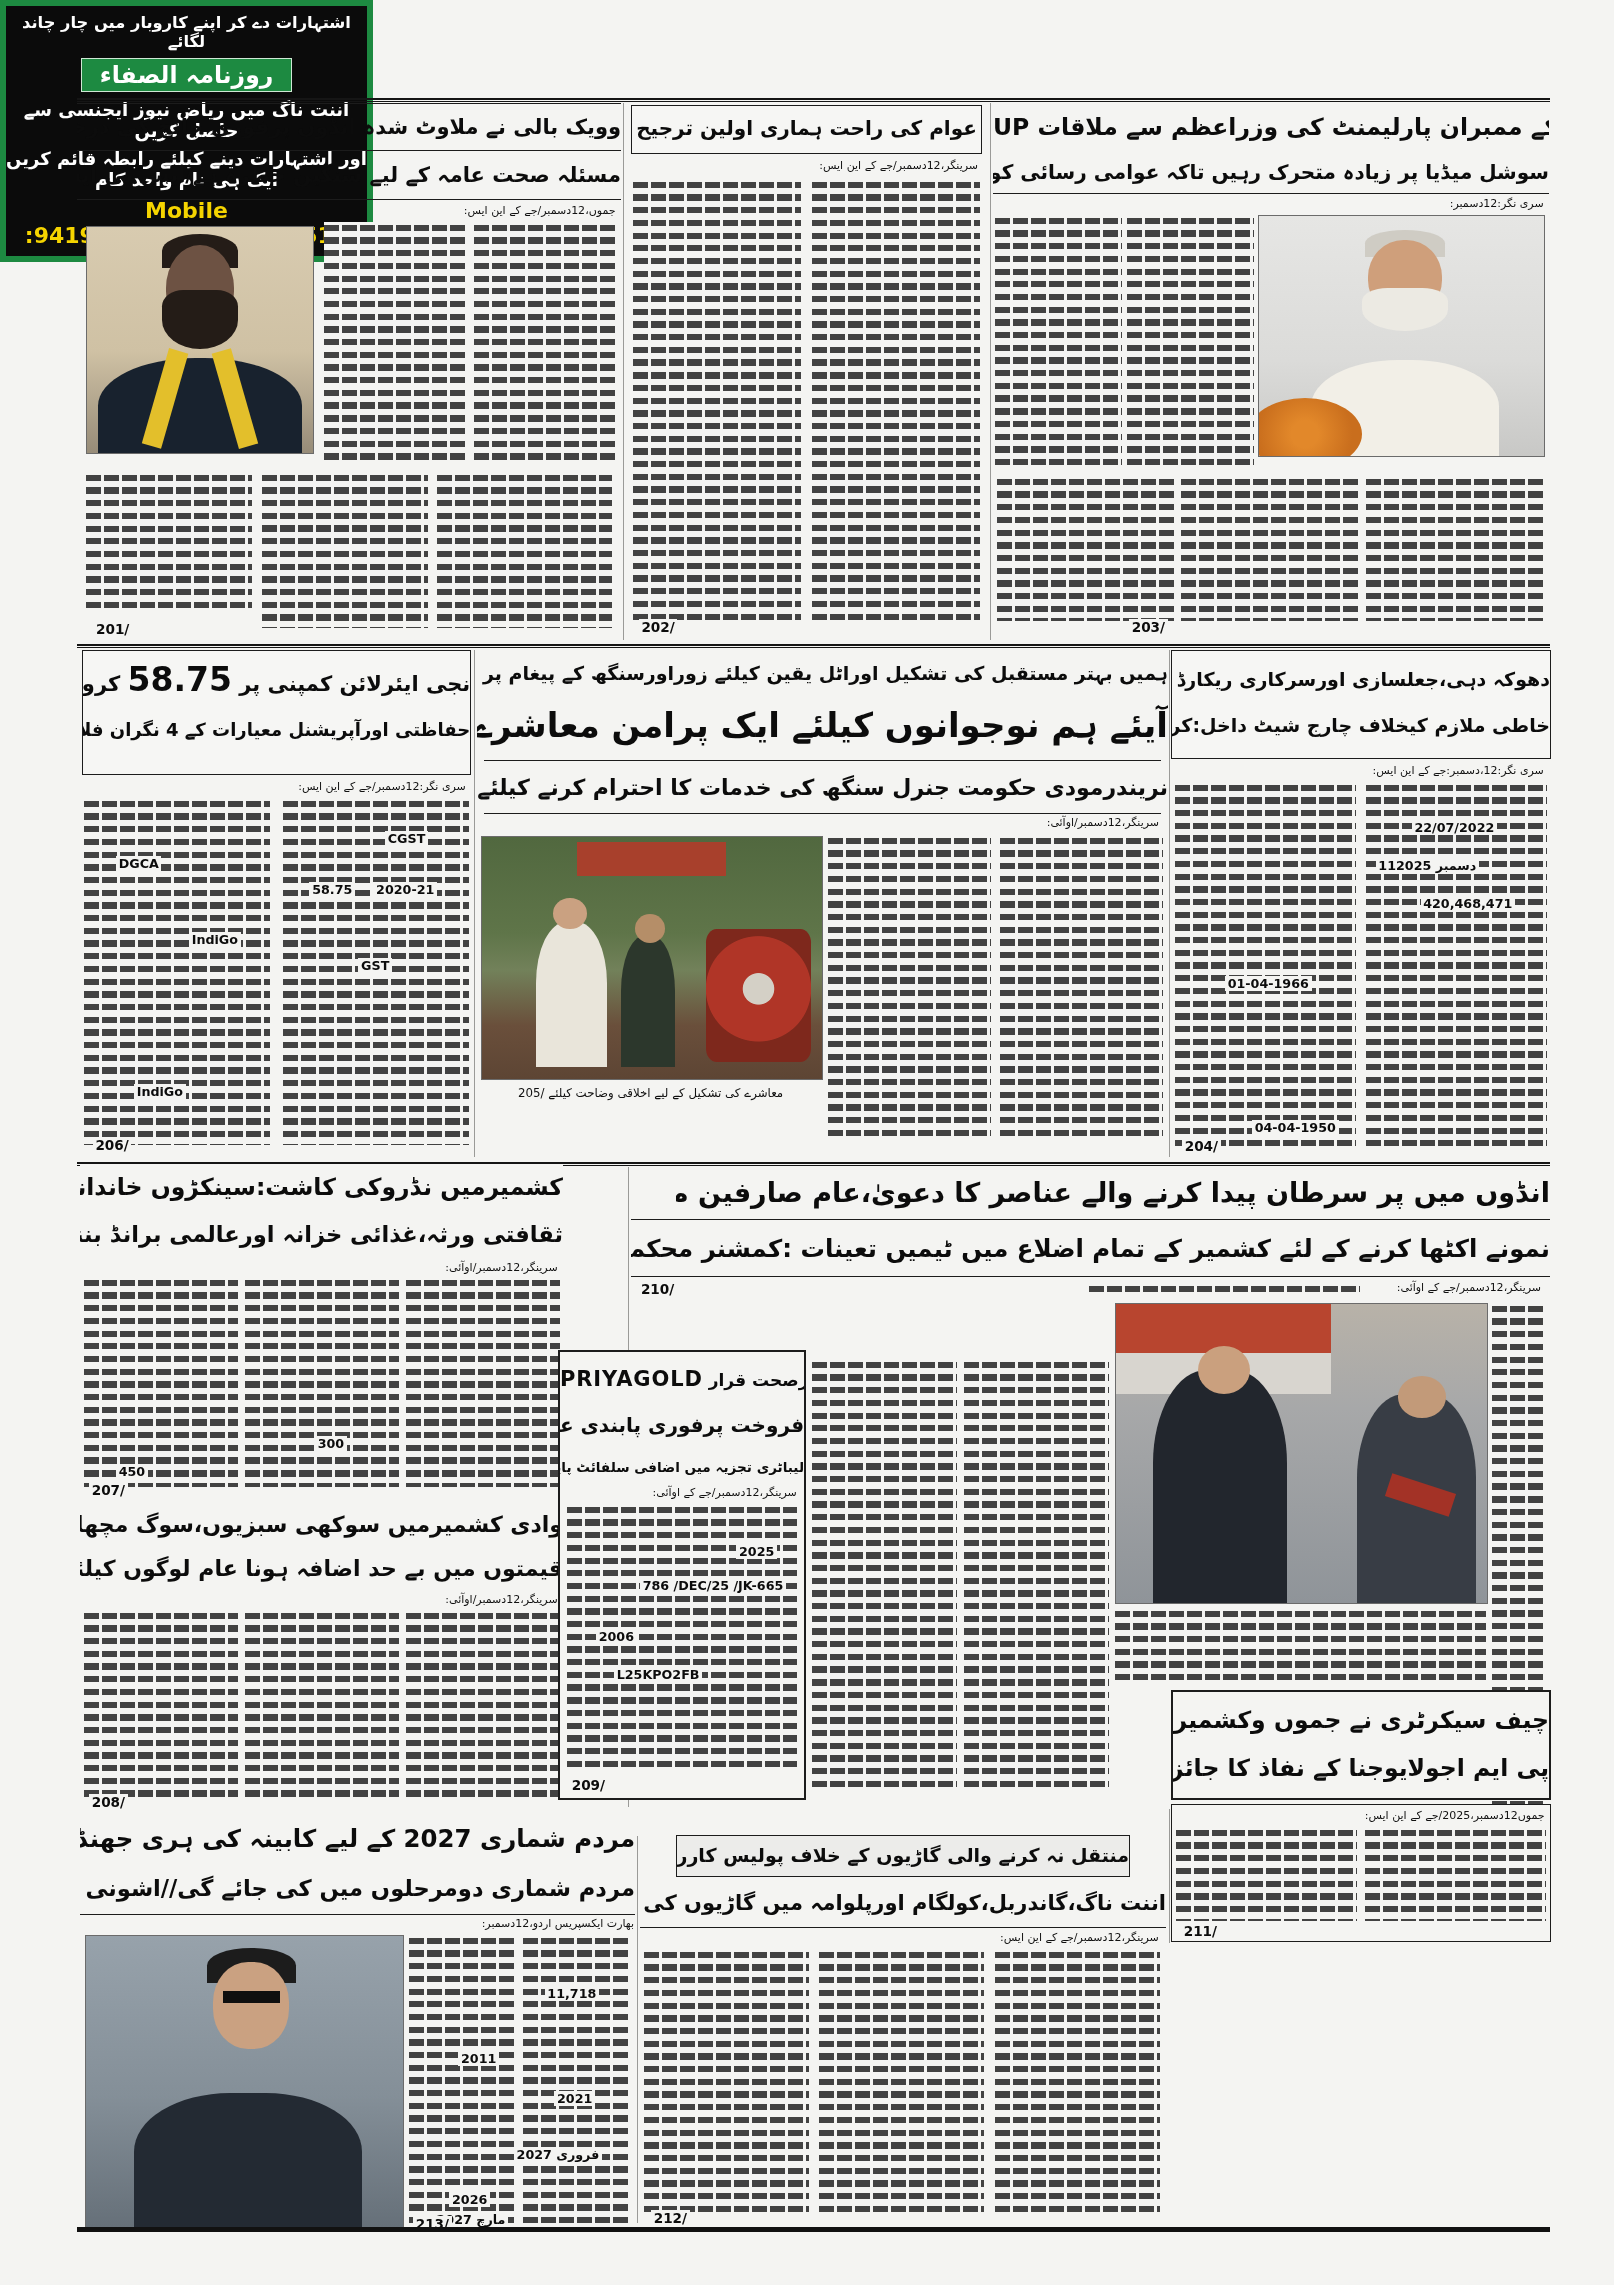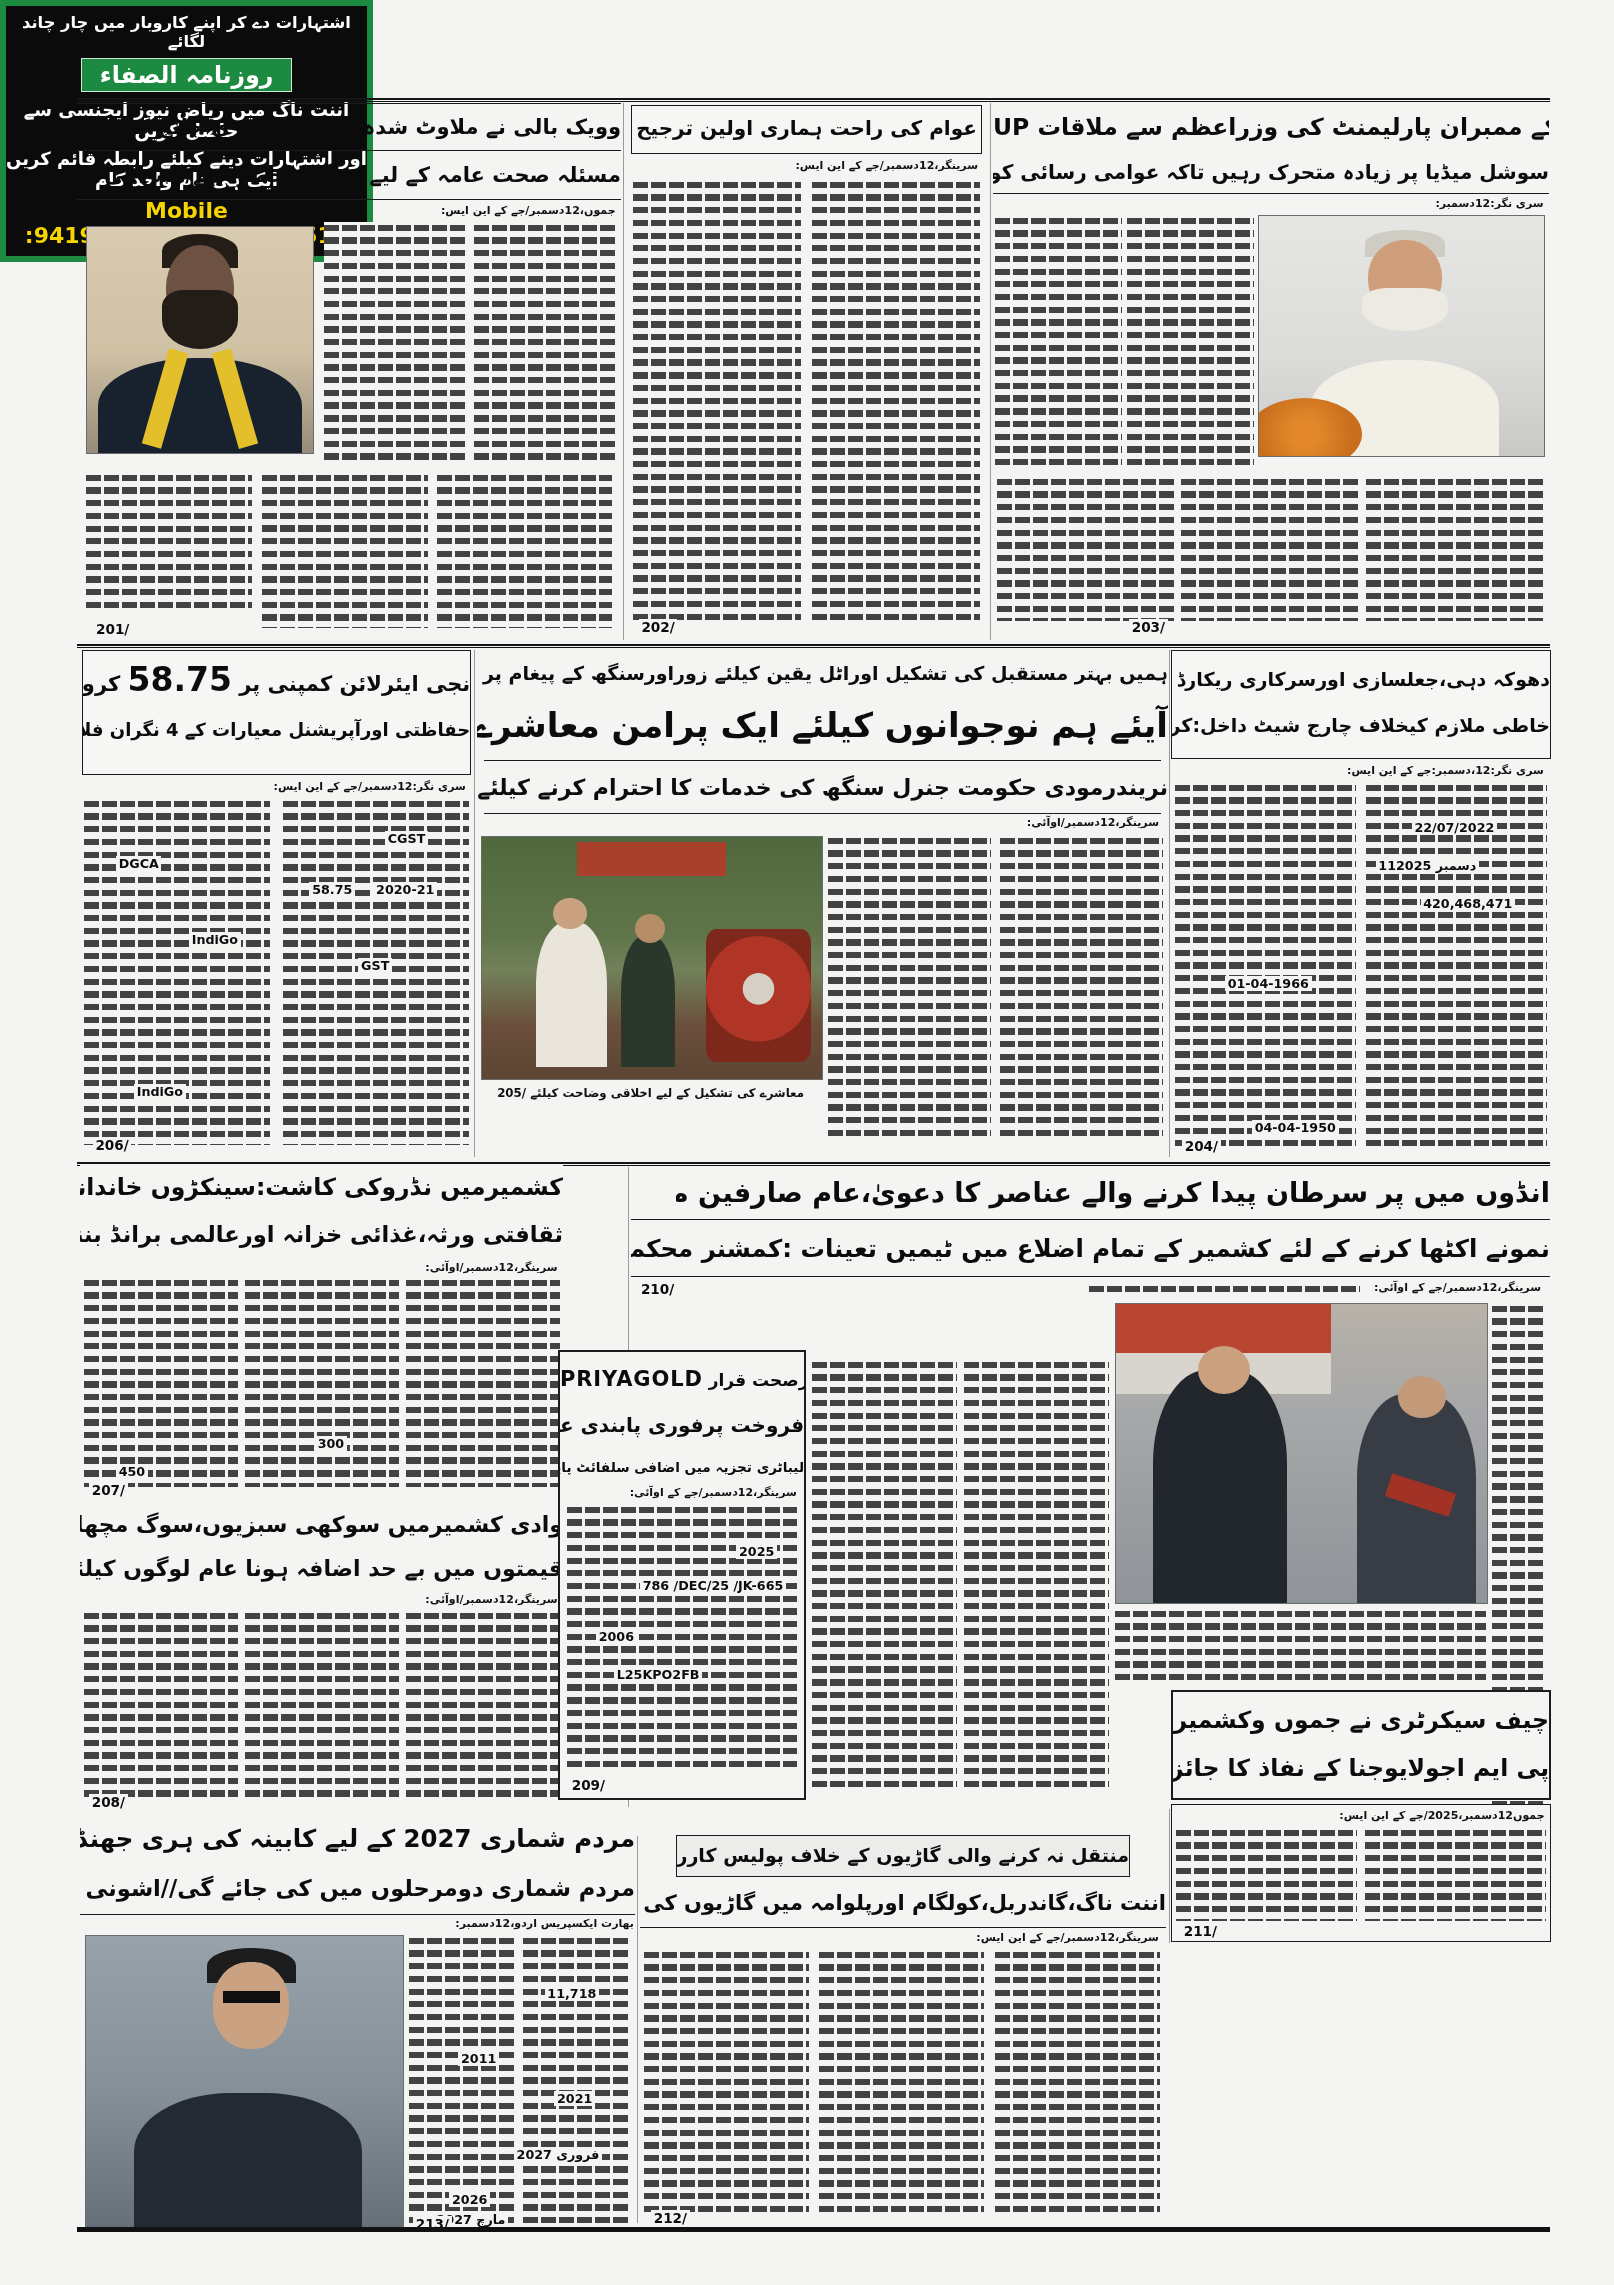--- a/index.html
+++ b/index.html
@@ -8,21 +8,21 @@
   .abs{position:absolute;}
   section{position:absolute;box-sizing:border-box;}
   .urdu{direction:rtl;unicode-bidi:plaintext;}
   .hl{font-weight:bold;color:#0c0c0c;text-align:center;white-space:nowrap;overflow:hidden;}
   .rule{position:absolute;left:0;right:0;border-top:1.8px solid #1c1c1c;height:0;}
   .drule{position:absolute;border-top:2.7px solid #151515;border-bottom:0.9px solid #151515;height:3.6px;box-sizing:border-box;}
   .vline{position:absolute;width:0.9px;background:#9a9a98;}
   .sim{position:absolute;background-image:
       repeating-linear-gradient(90deg, rgba(244,244,242,0) 0 15.4px, #f4f4f2 15.4px 18px),
       repeating-linear-gradient(180deg, #f4f4f2 0 2.7px, #424242 2.7px 9px, #f4f4f2 9px 12.7px);}
-  .byline{position:absolute;font-size:11px;font-weight:bold;color:#111;direction:rtl;white-space:nowrap;}
+  .byline{position:absolute;font-size:11px;font-weight:normal;color:#111;direction:rtl;white-space:nowrap;}
   .endcode{position:absolute;font-weight:bold;font-size:13.6px;color:#0c0c0c;background:#f4f4f2;padding:0 2.7px;}
   .tok{position:absolute;font-weight:bold;font-size:12.7px;color:#0c0c0c;background:#f4f4f2;padding:0 2.7px;white-space:nowrap;}
   .photo{position:absolute;border:0.9px solid #6b6b6b;overflow:hidden;}
   .photo>div{position:absolute;}
   
   #masthead{left:77px;top:52px;width:1473px;height:42px;background:#e9e9e7;
     border:2.7px solid #141414;border-top-width:5.4px;box-sizing:border-box;
     display:flex;align-items:center;justify-content:space-between;padding:0 18px;}
   #masthead .t-en{font-size:24.4px;font-weight:bold;color:#0a0a0a;}
   #masthead .t-pg{font-size:17px;font-weight:bold;}

